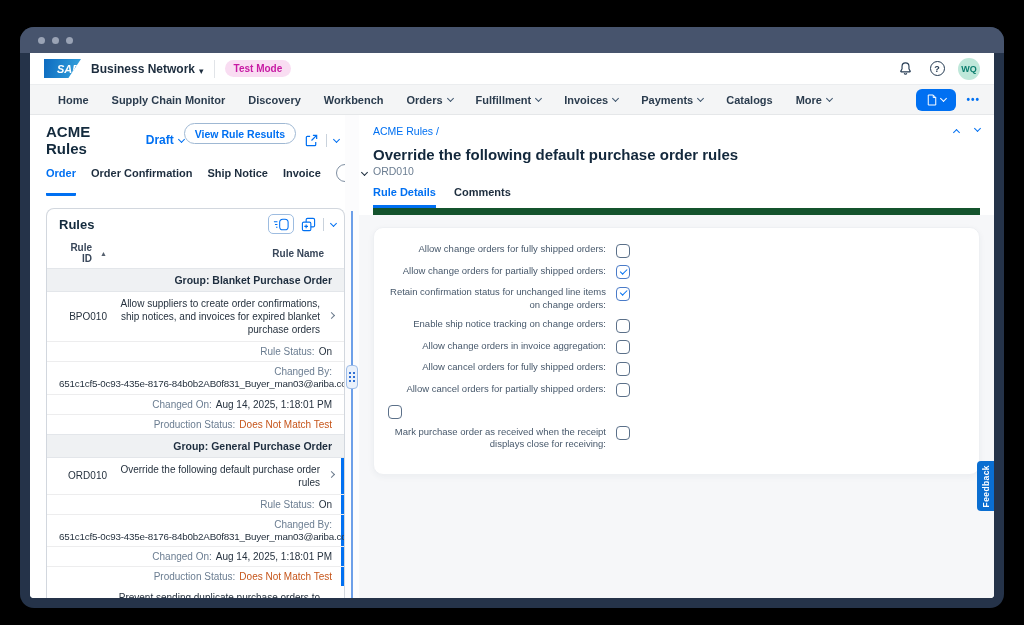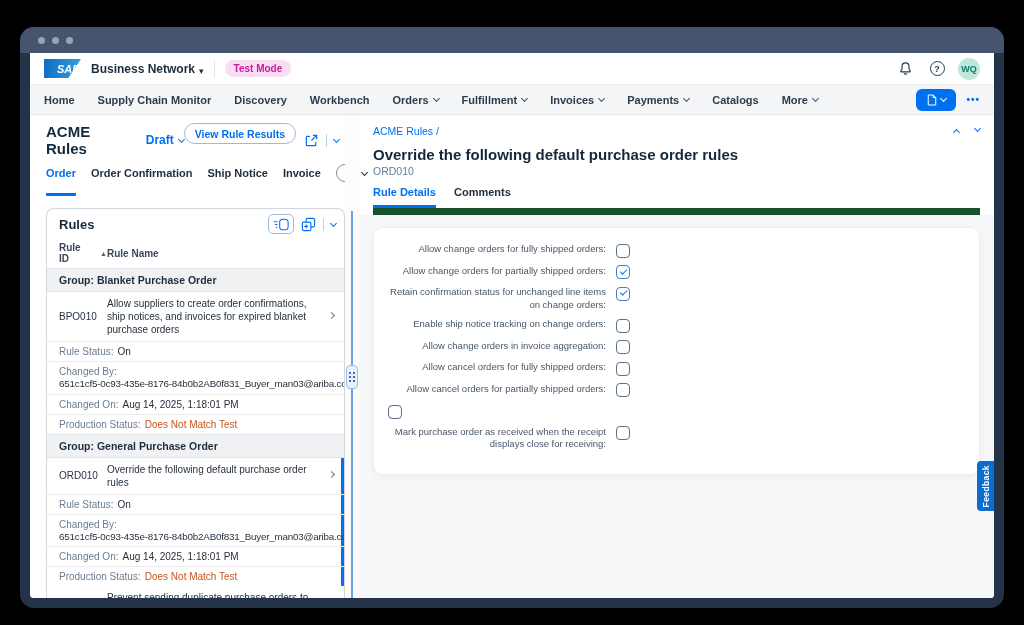--- a/index.html
+++ b/index.html
@@ -37,21 +37,21 @@
   .hdr-spacer { flex:1; }
   .icon-btn { display:flex; align-items:center; justify-content:center; width:22px; height:22px; }
   .help-circle { width:15px; height:15px; border:1.4px solid #243a52; border-radius:50%;
     display:flex; align-items:center; justify-content:center; font-size:9px; font-weight:700; color:#243a52; }
   .avatar { width:22px; height:22px; border-radius:50%; background:#bfe8da; color:#0b7d6e;
     font-size:9px; font-weight:700; display:flex; align-items:center; justify-content:center; }
 
   
   .nav { height:30px; background:#f4f5f6; border-bottom:1px solid #e5e7e9;
     display:flex; align-items:center; padding:0 14px; }
-  .nav-items { display:flex; align-items:center; gap:23px; }
+  .nav-items { display:flex; align-items:center; gap:23px;margin-left:14px; }
   .nav-item { display:flex; align-items:center; gap:5px; font-size:11px; font-weight:600;
     color:#2b3c4e; cursor:pointer; white-space:nowrap; }
   .nav-item .chv { color:#3e556d; }
   .nav-right { margin-left:auto; display:flex; align-items:center; gap:10px; }
   .nav-action { width:40px; height:22px; border-radius:6px; background:#0070f2; color:#fff;
     display:flex; align-items:center; justify-content:center; gap:4px; }
   .overflow { color:#0070f2; font-size:10px; font-weight:700; letter-spacing:1px; }
 
   
   .main { flex:1; display:flex; position:relative; min-height:0; }
@@ -71,21 +71,21 @@
 
   .lp-tabs { margin:10px 6px 0; display:flex; align-items:flex-start; gap:15px;
     font-size:11px; font-weight:700; color:#1d2d3e; padding-bottom:6px; }
   .lp-tab { cursor:pointer; padding-bottom:14px; white-space:nowrap; }
   .lp-tab.active { color:#0070f2; border-bottom:3px solid #0070f2; border-radius:1px; }
   .tab-more { border:1px solid #7f8fa2; border-radius:11px; padding:2px 8px;
     display:flex; align-items:center; gap:5px; font-size:10.5px; margin-top:-3px; cursor:pointer; }
 
   .rules-card { margin:6px 0 0 6px; border:1px solid #d2d7de; border-bottom:none;
     border-radius:8px 8px 0 0; flex:1; overflow:hidden; display:flex; flex-direction:column;
-    background:#fff; min-height:0; }
+    background:#fff; min-height:0;text-align:right; }
   .card-head { height:30px; display:flex; align-items:center; padding:0 8px 0 12px; }
   .card-title { font-size:13px; font-weight:700; color:#132a3d; }
   .card-tools { margin-left:auto; display:flex; align-items:center; gap:7px; color:#0070f2; }
   .tool-filter { width:26px; height:20px; border:1px solid #9dbce0; border-radius:5px;
     display:flex; align-items:center; justify-content:center; cursor:pointer; }
 
   .thead { display:grid; grid-template-columns:48px 1fr 14px; padding:3px 6px 4px 12px;
     font-size:10px; font-weight:600; color:#39475a; align-items:center; }
   .sort-ic { font-size:7px; color:#55606e; margin-left:8px; }
   .th-id { display:flex; align-items:center; }

